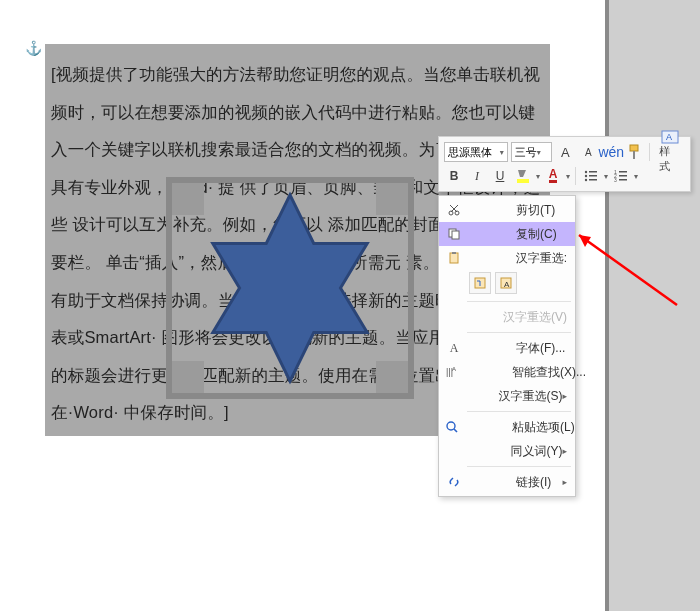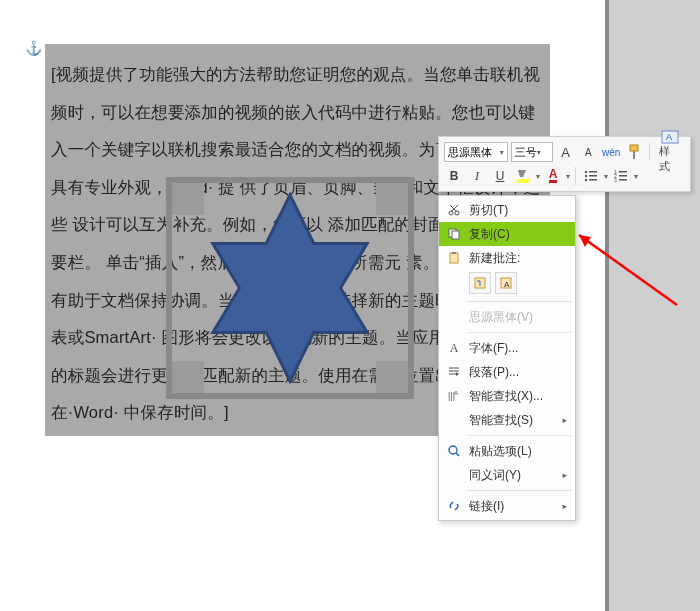--- a/index.html
+++ b/index.html
@@ -115,31 +115,31 @@
     padding: 2px 0;
     font-size: 12px;
     color: #333;
   }
   .ctx-item {
     display: flex; align-items: center;
     height: 24px;
     padding: 0 8px 0 6px;
     position: relative;
   }
-  .ctx-item.hovered { background: #84cc16; }
+  .ctx-item.hovered { background: #c4b5fd; }
   .ctx-item.disabled { color: #b6b6b6; }
   .ctx-icon {
     width: 18px; height: 18px;
     display: flex; align-items: center; justify-content: center;
     margin-right: 6px;
     font-size: 12px;
     color: #555;
   }
   .ctx-icon svg { display: block; }
-  .ctx-label { flex: 1; white-space: nowrap; }
+  .ctx-label { flex: 1; white-space: nowrap; margin-left: 47px; }
   .ctx-arrow { font-size: 9px; color: #666; }
   .ctx-sep { height: 1px; background: #e2e2e2; margin: 3px 4px 3px 28px; }
   .paste-opts {
     display: flex; gap: 4px;
     padding: 2px 0 4px 30px;
   }
   .paste-btn {
     width: 22px; height: 22px;
     border: 1px solid #d7d7d7;
     background: #f7f7f7;
@@ -178,21 +178,21 @@
     <div class="mt-font">
       <span>思源黑体</span>
       <span class="mt-caret">▾</span>
     </div>
     <div class="mt-size">
       <span>三号</span>
       <span class="mt-caret">▾</span>
     </div>
     <div class="mt-btn" style="font-size:13px;">A</div>
     <div class="mt-btn" style="font-size:10px;">A</div>
-    <div class="mt-btn blue" style="font-size:10px;">wén</div>
+    <div class="mt-btn blue" style="font-size:14px;">wén</div>
     <div class="mt-btn">
       <svg width="14" height="16">
           <rect x="3" y="1" width="8" height="6" fill="#f2c14e" stroke="#b58a1f"></rect>
           <rect x="6" y="7" width="2" height="8" fill="#888"></rect>
         </svg>
     </div>
     <div class="sep"></div>
     <div class="styles-box">
       <svg width="18" height="14">
           <rect x="1" y="1" width="16" height="12" fill="#eaf0fb" stroke="#6a8bd4"></rect>
@@ -263,69 +263,58 @@
     </span>
     <span class="ctx-label">复制(C)</span>
   </div>
   <div class="ctx-item">
     <span class="ctx-icon">
       <svg width="14" height="14">
           <rect x="3" y="2" width="8" height="10" fill="#fbe6b8" stroke="#c79a3a"></rect>
           <rect x="5" y="1" width="4" height="2" fill="#888"></rect>
         </svg>
     </span>
-    <span class="ctx-label">新建批注:</span>
+    <span class="ctx-label">汉字重选:</span>
   </div>
   <div class="paste-opts">
     <div class="paste-btn">
       <svg width="14" height="14">
           <rect x="2" y="2" width="10" height="10" fill="#fbe6b8" stroke="#c79a3a"></rect>
           <path d="M4 5 L7 5 L7 10" stroke="#2a62c9" fill="none"></path>
         </svg>
     </div>
     <div class="paste-btn">
       <svg width="14" height="14">
           <rect x="2" y="2" width="10" height="10" fill="#fbe6b8" stroke="#c79a3a"></rect>
           <text x="5" y="11" font-size="8" fill="#333">A</text>
         </svg>
     </div>
   </div>
   <div class="ctx-sep"></div>
   <div class="ctx-item disabled">
     <span class="ctx-icon"></span>
-    <span class="ctx-label">思源黑体(V)</span>
+    <span class="ctx-label">汉字重选(V)</span>
   </div>
   <div class="ctx-sep"></div>
   <div class="ctx-item">
     <span class="ctx-icon" style="font-family:serif;">A</span>
     <span class="ctx-label">字体(F)...</span>
   </div>
   <div class="ctx-item">
     <span class="ctx-icon">
       <svg width="14" height="14">
-          <line x1="2" y1="3" x2="12" y2="3" stroke="#555"></line>
-          <line x1="2" y1="6" x2="12" y2="6" stroke="#555"></line>
-          <line x1="2" y1="9" x2="9" y2="9" stroke="#555"></line>
-          <path d="M9 11 L12 9 L9 7" fill="#555"></path>
-        </svg>
-    </span>
-    <span class="ctx-label">段落(P)...</span>
-  </div>
-  <div class="ctx-item">
-    <span class="ctx-icon">
-      <svg width="14" height="14">
           <text x="1" y="10" font-size="9" fill="#555">|||</text>
           <text x="7" y="6" font-size="6" fill="#555">A</text>
         </svg>
     </span>
     <span class="ctx-label">智能查找(X)...</span>
   </div>
   <div class="ctx-item">
     <span class="ctx-icon"></span>
-    <span class="ctx-label">智能查找(S)</span>
+    <span class="ctx-label">汉字重选(S)</span>
     <span class="ctx-arrow">▸</span>
   </div>
   <div class="ctx-sep"></div>
   <div class="ctx-item">
     <span class="ctx-icon">
       <svg width="14" height="14">
           <circle cx="6" cy="6" r="4" fill="none" stroke="#2a62c9" stroke-width="1.4"></circle>
           <line x1="9" y1="9" x2="12" y2="12" stroke="#2a62c9" stroke-width="1.6"></line>
         </svg>
     </span>

